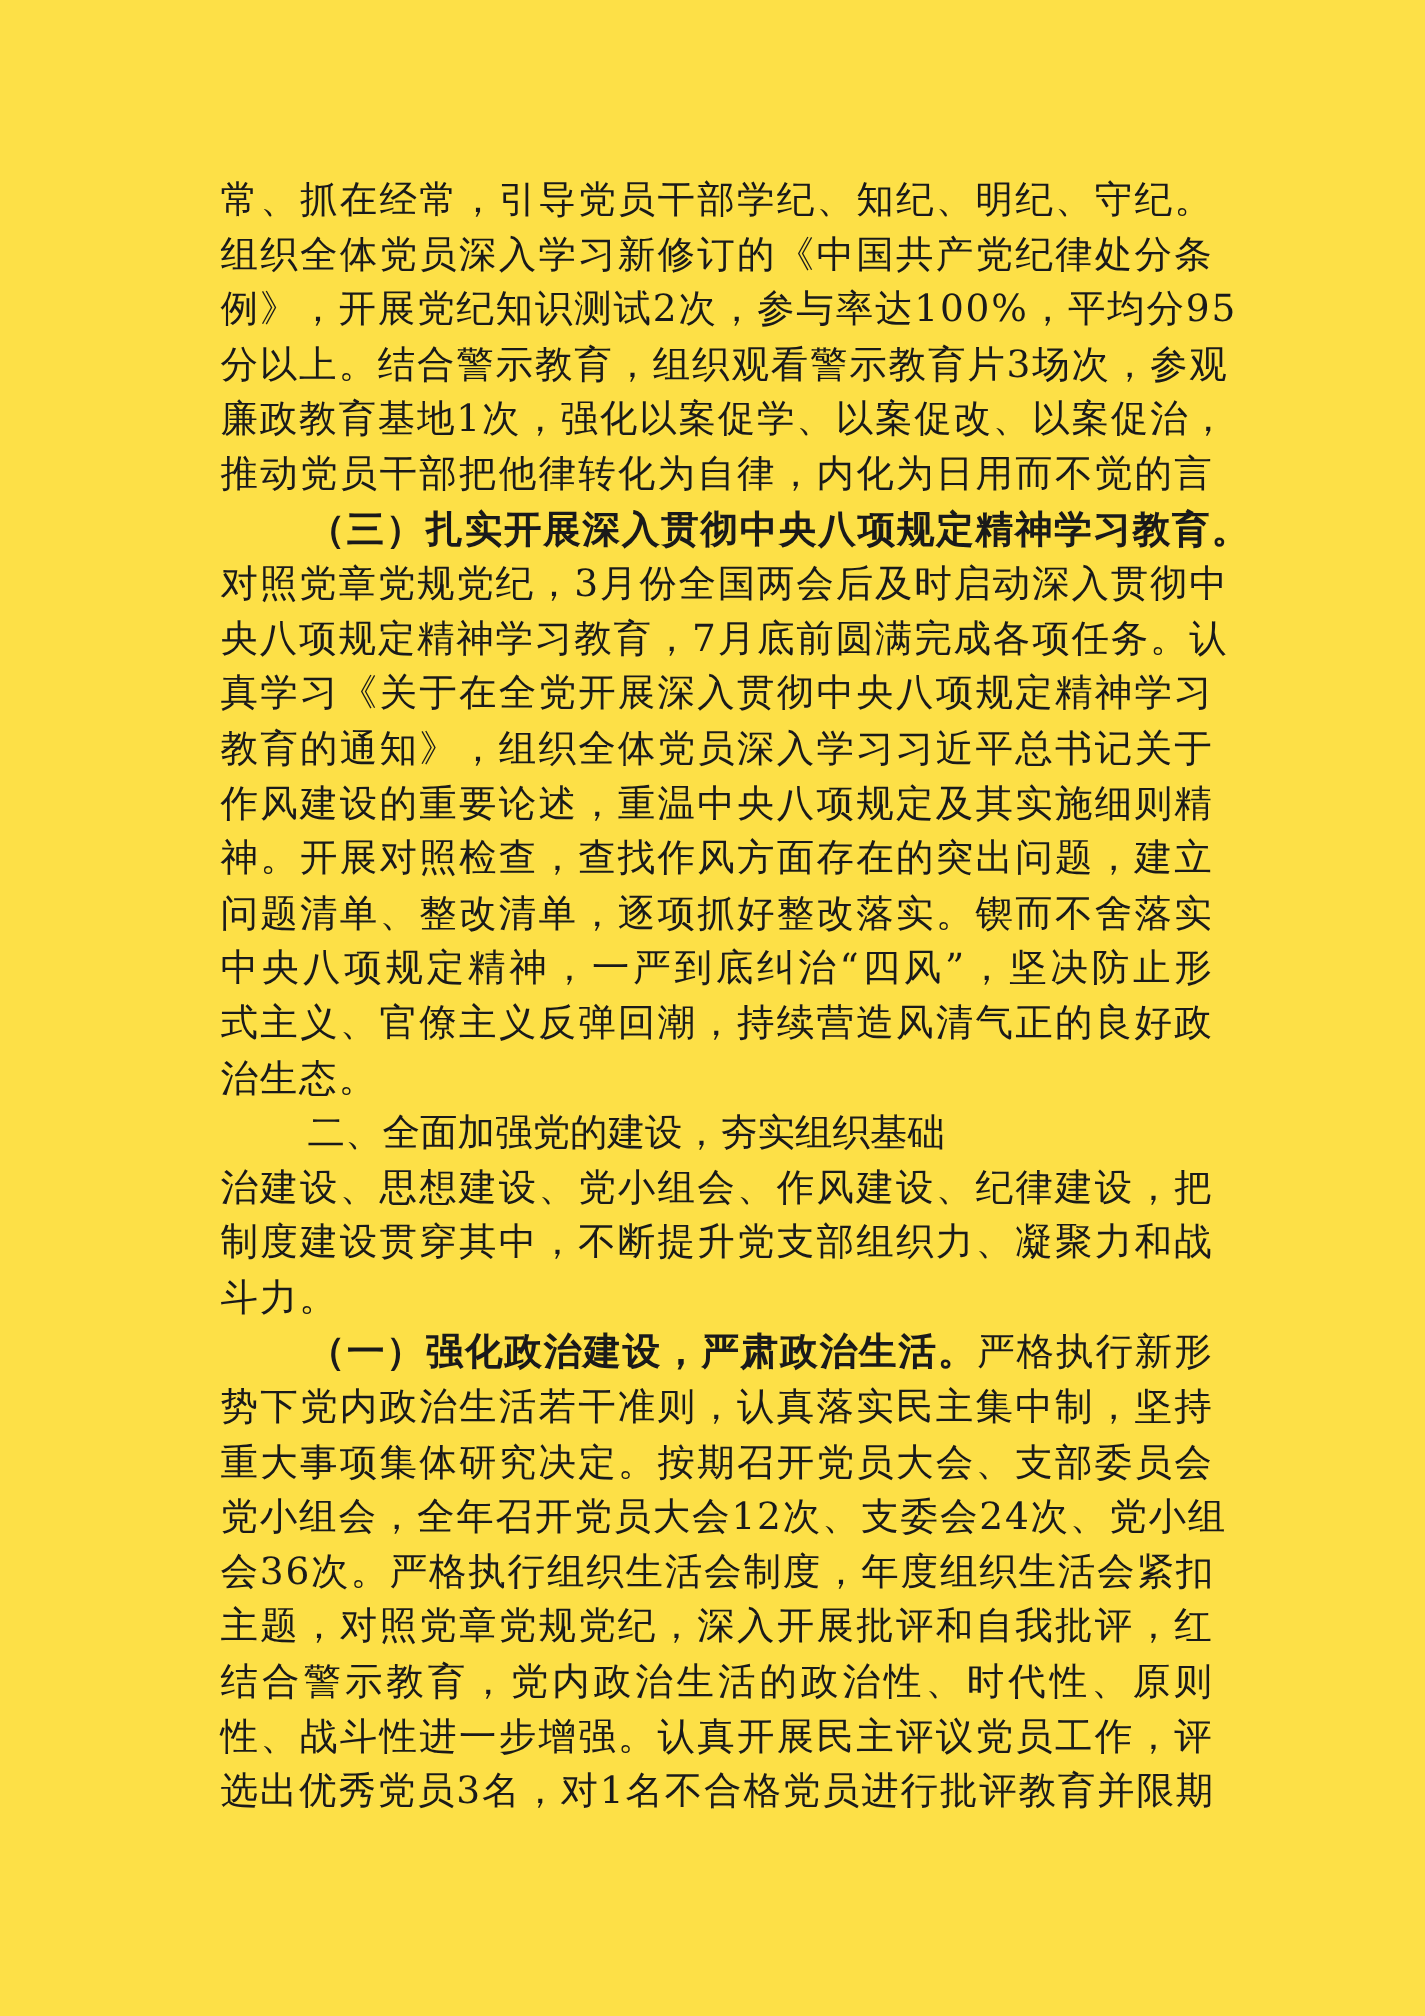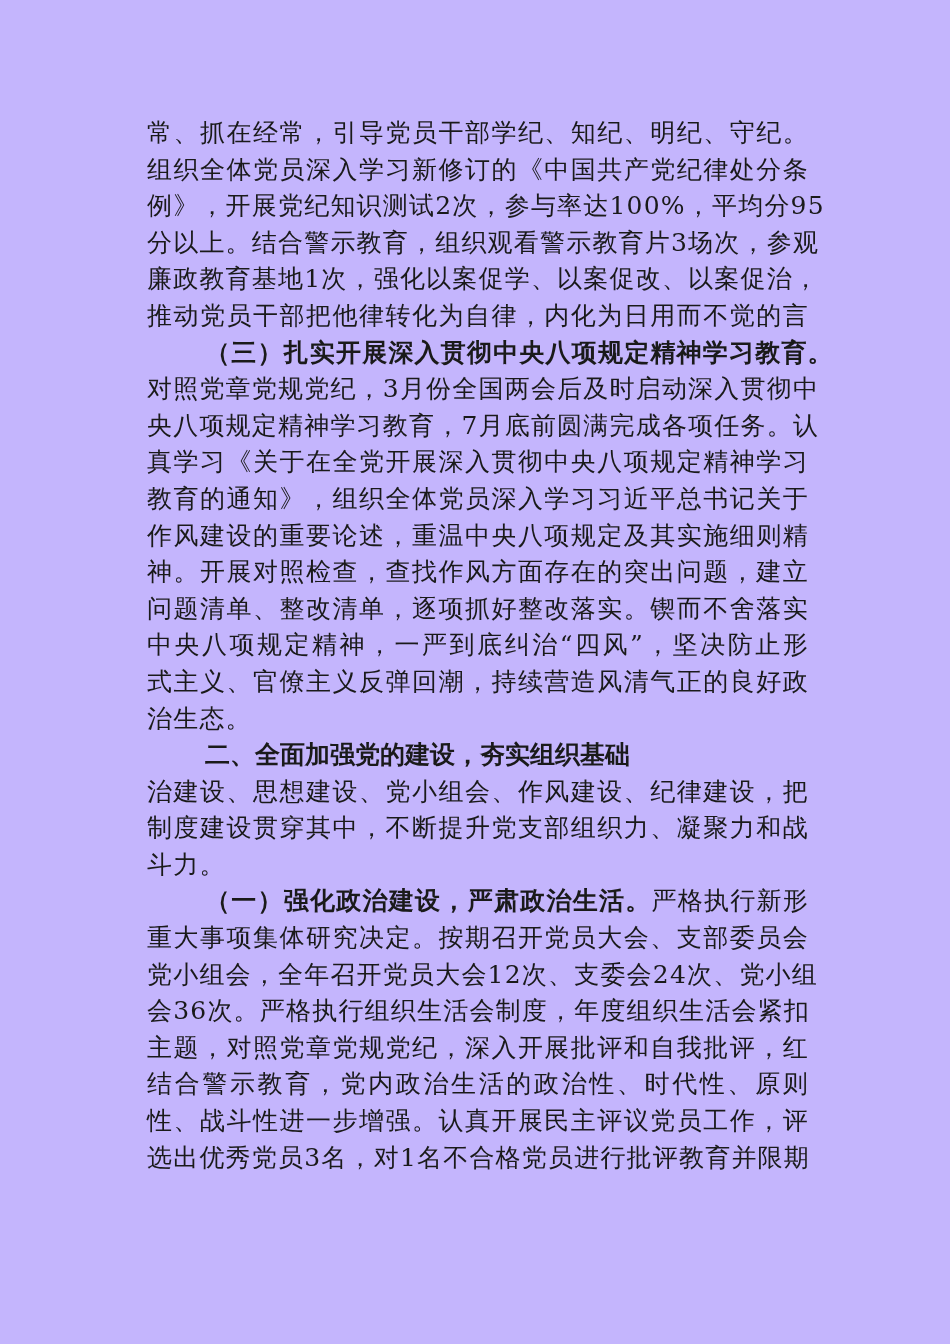--- a/index.html
+++ b/index.html
@@ -1,31 +1,31 @@
 <!DOCTYPE html>
 <html><head>
 <meta charset="utf-8">
 <style>
   html, body { margin: 0; padding: 0; background: #ffffff; }
   body { width: 950px; height: 1344px; position: relative; overflow: hidden; }
-  .page { position: absolute; left: 0; top: 0; width: 950px; height: 1344px; background: #c4b5fd; }
+  .page { position: absolute; left: 0; top: 0; width: 950px; height: 1344px; background: #fde047; }
   .content { position: absolute; left: 147px; top: 115px; width: 662px; }
   .line {
     height: 36.6px; line-height: 36.6px;
     font-family: "DejaVu Serif", "Liberation Serif", serif;
     font-size: 25px; color: #1a1a1a;
     text-align: justify; text-align-last: justify;
     white-space: nowrap; overflow: visible;
     letter-spacing: 1.2px;
   }
   .line.last { text-align-last: left; }
   .line.indent { padding-left: 58px; }
   .line.heading {
     font-family: "DejaVu Sans", "Liberation Sans", sans-serif;
-    font-weight: bold; text-align-last: left; letter-spacing: 0;
+    font-weight: normal; text-align-last: left; letter-spacing: 0;
   }
   .bold-lead { font-weight: bold; }
 </style>
 </head>
 <body>
 
 <div class="page">
   <div class="content">
 
     <div class="line">常、抓在经常，引导党员干部学纪、知纪、明纪、守纪。</div>
@@ -47,20 +47,21 @@
     <div class="line">式主义、官僚主义反弹回潮，持续营造风清气正的良好政</div>
     <div class="line last">治生态。</div>
 
     <div class="line indent heading">二、全面加强党的建设，夯实组织基础</div>
 
     <div class="line">治建设、思想建设、党小组会、作风建设、纪律建设，把</div>
     <div class="line">制度建设贯穿其中，不断提升党支部组织力、凝聚力和战</div>
     <div class="line last">斗力。</div>
 
     <div class="line indent"><span class="bold-lead">（一）强化政治建设，严肃政治生活。</span><span>严格执行新形</span></div>
+    <div class="line">势下党内政治生活若干准则，认真落实民主集中制，坚持</div>
     <div class="line">重大事项集体研究决定。按期召开党员大会、支部委员会</div>
     <div class="line">党小组会，全年召开党员大会12次、支委会24次、党小组</div>
     <div class="line">会36次。严格执行组织生活会制度，年度组织生活会紧扣</div>
     <div class="line">主题，对照党章党规党纪，深入开展批评和自我批评，红</div>
     <div class="line">结合警示教育，党内政治生活的政治性、时代性、原则</div>
     <div class="line">性、战斗性进一步增强。认真开展民主评议党员工作，评</div>
     <div class="line">选出优秀党员3名，对1名不合格党员进行批评教育并限期</div>
 
   </div>
 </div>

